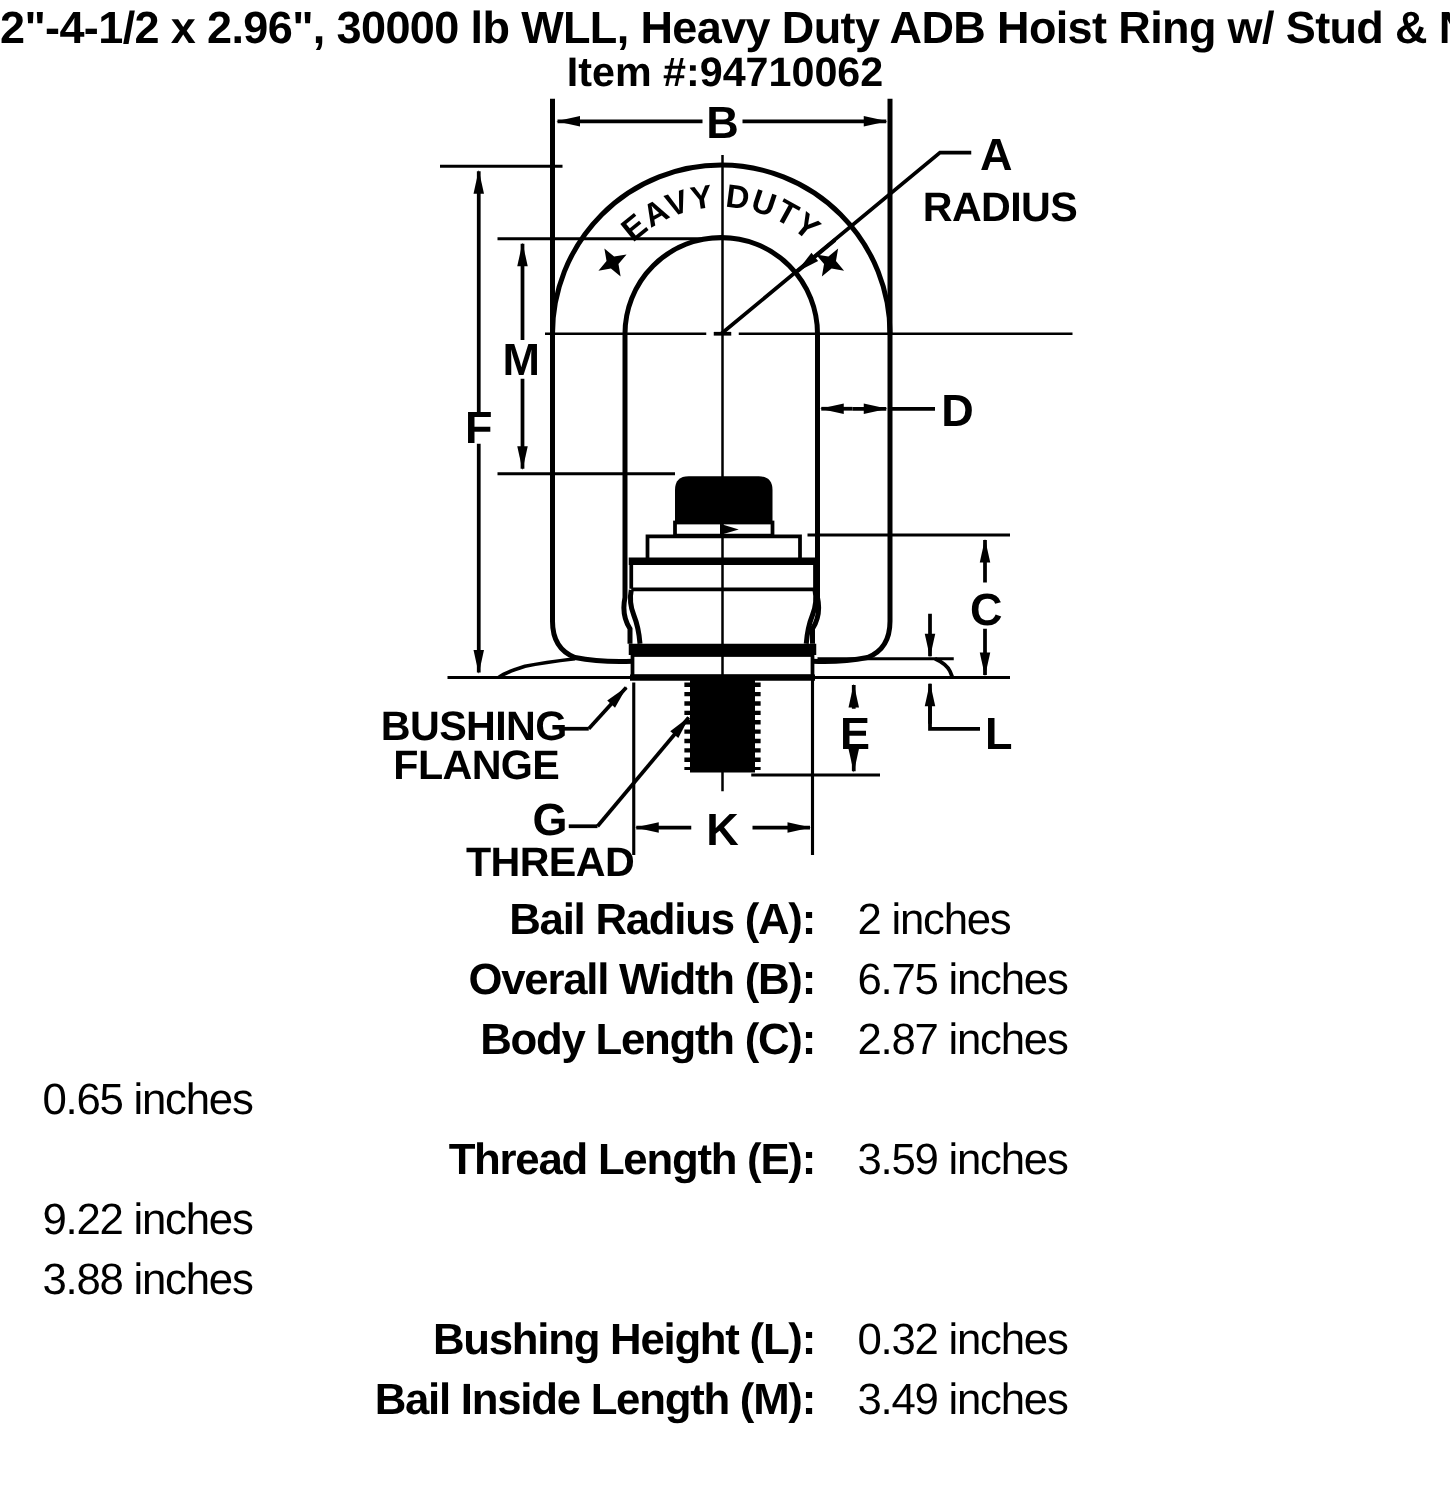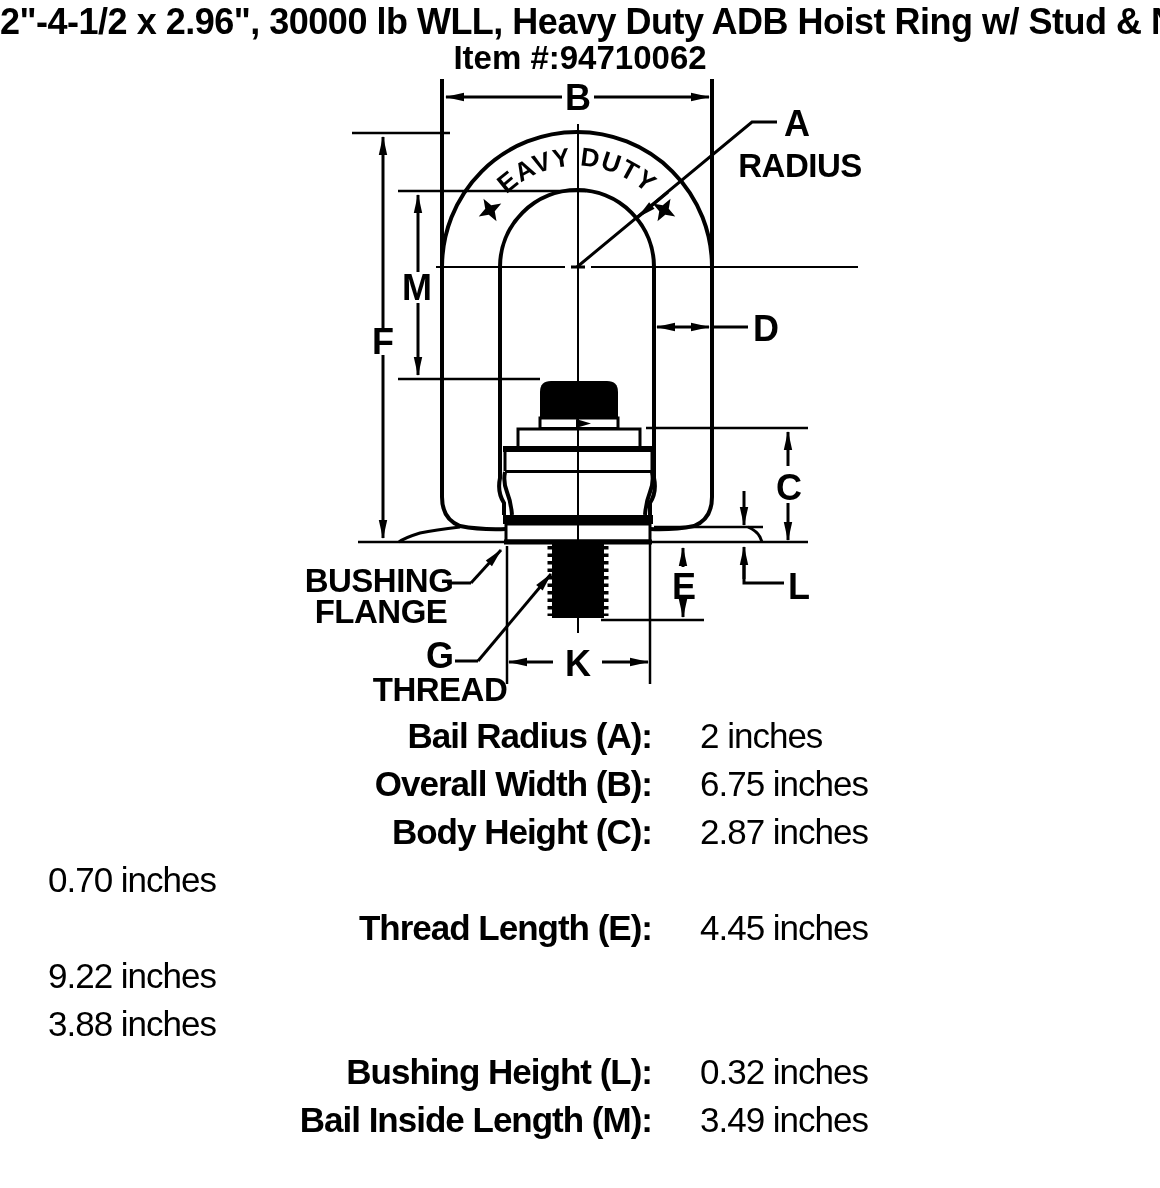--- a/index.html
+++ b/index.html
@@ -21,21 +21,21 @@
   .diagram-svg text.dim{font-size:36px;text-anchor:middle;}
   .diagram-svg text.word{font-size:33px;text-anchor:middle;letter-spacing:-0.5px;}
   .diagram-svg .part{stroke:#000;stroke-width:4;fill:none;}
   .diagram-svg .part-thin{stroke:#000;stroke-width:3;fill:none;}
   .diagram-svg .dimline{stroke:#000;stroke-width:3;fill:none;}
   .diagram-svg .extline{stroke:#000;stroke-width:2.5;fill:none;}
   .diagram-svg .centerline{stroke:#000;stroke-width:2;fill:none;}
   .spec-table{position:absolute;top:712px;left:0;width:1160px;}
   .spec-row{display:flex;line-height:48px;font-size:35px;letter-spacing:-1px;white-space:nowrap;}
   .spec-label{width:652px;text-align:right;font-weight:bold;}
-  .spec-value{margin-left:48px;font-weight:400;text-align:center;}
+  .spec-value{margin-left:34px;font-weight:400;text-align:center;}
 </style>
 </head>
 <body>
 
 <div class="title">2"-4-1/2 x 2.96", 30000 lb WLL, Heavy Duty ADB Hoist Ring w/ Stud &amp; Nut</div>
 <div class="item-line"><span>Item #:</span><span>94710062</span></div>
 
 <svg class="diagram-svg" width="1160" height="712" viewBox="0 0 1160 712" xmlns="http://www.w3.org/2000/svg">
   <defs>
     <marker id="ah" viewBox="0 0 20 10" refX="19" refY="5" markerWidth="20" markerHeight="10" orient="auto" markerUnits="userSpaceOnUse">
@@ -180,29 +180,29 @@
 <div class="spec-table">
   <div class="spec-row">
     <div class="spec-label">Bail Radius (A):</div>
     <div class="spec-value">2 inches</div>
   </div>
   <div class="spec-row">
     <div class="spec-label">Overall Width (B):</div>
     <div class="spec-value">6.75 inches</div>
   </div>
   <div class="spec-row">
-    <div class="spec-label">Body Height (C):</div>
+    <div class="spec-label">Body Length (C):</div>
     <div class="spec-value">2.87 inches</div>
   </div>
   <div class="spec-row">
-    <div class="spec-value">0.70 inches</div>
+    <div class="spec-value">0.65 inches</div>
   </div>
   <div class="spec-row">
     <div class="spec-label">Thread Length (E):</div>
-    <div class="spec-value">4.45 inches</div>
+    <div class="spec-value">3.59 inches</div>
   </div>
   <div class="spec-row">
     <div class="spec-value">9.22 inches</div>
   </div>
   <div class="spec-row">
     <div class="spec-value">3.88 inches</div>
   </div>
   <div class="spec-row">
     <div class="spec-label">Bushing Height (L):</div>
     <div class="spec-value">0.32 inches</div>

